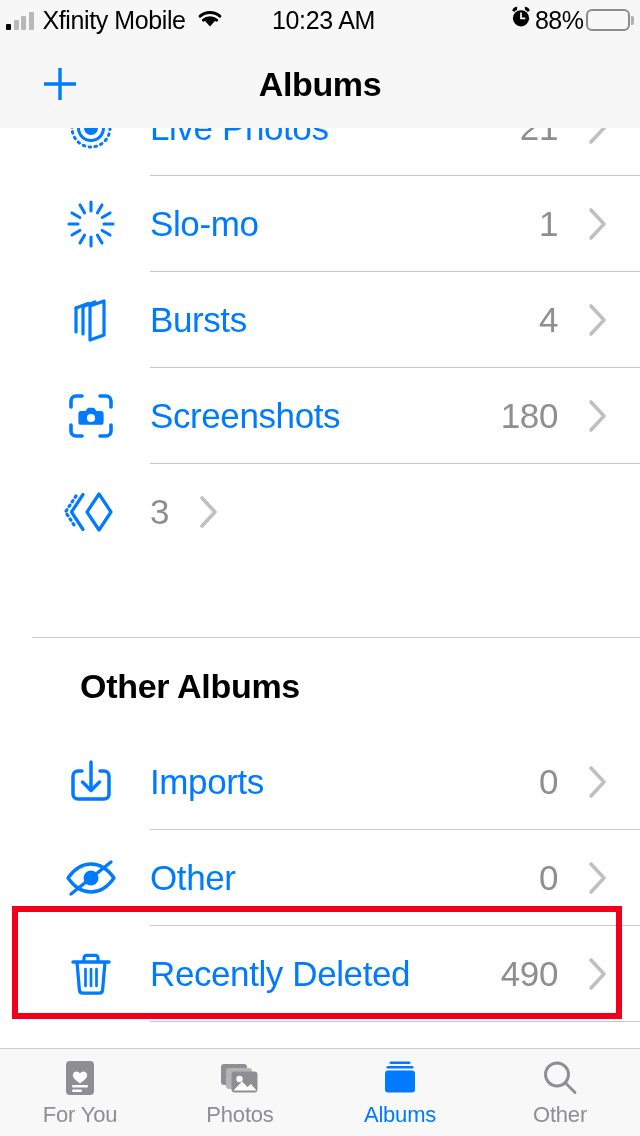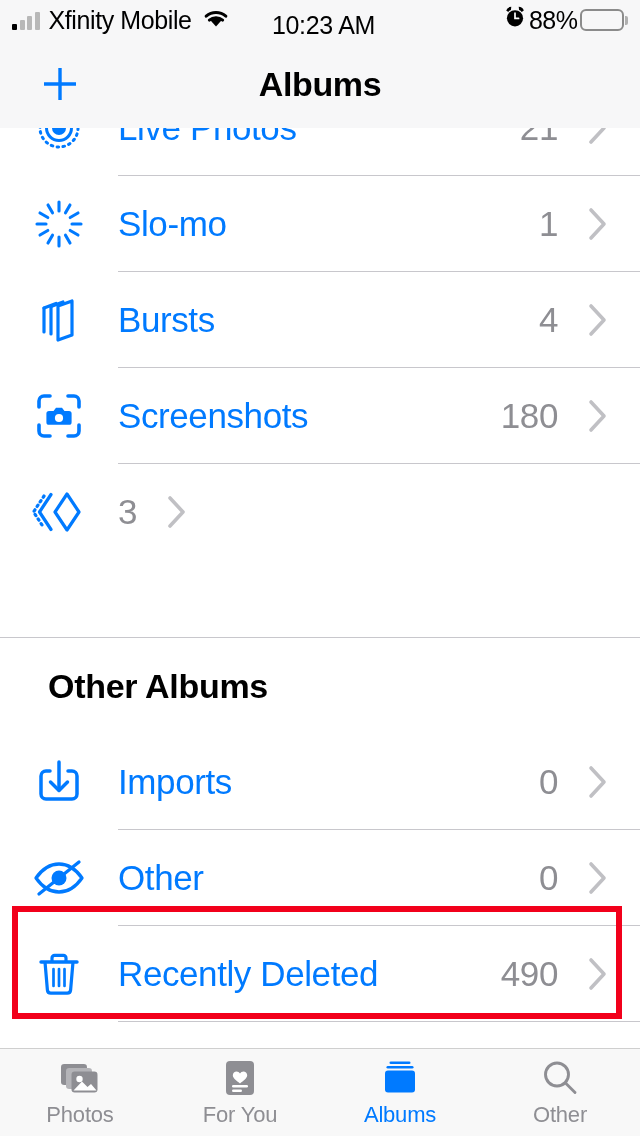--- a/index.html
+++ b/index.html
@@ -22,40 +22,40 @@
 
   
   .status-bar {
     position: absolute;
     top: 0; left: 0;
     width: 640px;
     height: 40px;
     background: #f7f7f8;
     display: flex;
     align-items: center;
-    padding: 0 12px;
+    padding: 0 6px;
     font-size: 25px;
     font-weight: 500;
     color: #000;
     letter-spacing: -0.2px;
   }
   .status-left { display: flex; align-items: center; gap: 9px; }
   .status-right {
     margin-left: auto;
     display: flex;
     align-items: center;
     gap: 2px;
   }
   .status-center {
     position: absolute;
     left: 7px; right: 0;
     top: 0;
     height: 40px;
     display: flex;
-    align-items: flex-end;
+    align-items: center;
     justify-content: center;
     pointer-events: none;
   }
   .status-time { font-size: 25px; font-weight: 500; letter-spacing: -0.3px; }
 
   
   .signal { display: flex; align-items: flex-end; gap: 2.5px; height: 19px; }
   .signal i { display: block; width: 5px; background: #000; border-radius: 1px; }
   .signal i.b1 { height: 6px; background:#000; }
   .signal i.b2 { height: 10px; background:#b8b8b8; }
@@ -109,21 +109,21 @@
   
   .list-scroll {
     position: absolute;
     top: 128px; left: 0;
     width: 640px;
     height: 920px;
     background: #ffffff;
     overflow: hidden;
   }
   
-  .list-inner { position: relative; margin-top: -48px; }
+  .list-inner { position: relative; margin-top: -48px; padding-left: 32px; }
 
   .row {
     position: relative;
     height: 95px;
     display: flex;
     align-items: center;
     background: #ffffff;
     cursor: pointer;
   }
   .row .icon-cell {
@@ -448,43 +448,43 @@
 
     </div>
   </div>
 
   <div class="highlight-box"></div>
 
   <div class="tab-bar">
 
     <div class="tab">
       <div class="tab-ico">
+        <svg width="34" height="38" viewBox="0 0 34 38">
+          <rect x="3" y="2" width="28" height="34" rx="4" fill="#8e8e93"></rect>
+          <path d="M17 14.5 c-1.7 -3.4 -7.2 -2.6 -7.2 1.8 c0 3.3 4.6 6 7.2 8.1 c2.6 -2.1 7.2 -4.8 7.2 -8.1 c0 -4.4 -5.5 -5.2 -7.2 -1.8 Z" fill="#fff"></path>
+          <rect x="9" y="26" width="16" height="2.6" rx="1.3" fill="#fff"></rect>
+          <rect x="9" y="30.5" width="10" height="2.6" rx="1.3" fill="#fff"></rect>
+        </svg>
+      </div>
+      <div class="tab-label">For You</div>
+    </div>
+
+    <div class="tab">
+      <div class="tab-ico">
         <svg width="40" height="36" viewBox="0 0 40 36">
           <rect x="1" y="4" width="26" height="21" rx="3.2" fill="#8e8e93"></rect>
           <rect x="6" y="8" width="26" height="21" rx="3.2" fill="#b4b4b8"></rect>
           <rect x="11.5" y="11.5" width="26" height="21" rx="3.2" fill="#8e8e93"></rect>
           <circle cx="19.5" cy="19" r="3.2" fill="#fff"></circle>
           <path d="M13.5 30.5 L22 21.5 L27.5 27 L31 24 L36.5 30.5 Z" fill="#fff"></path>
         </svg>
       </div>
       <div class="tab-label">Photos</div>
     </div>
 
-    <div class="tab">
-      <div class="tab-ico">
-        <svg width="34" height="38" viewBox="0 0 34 38">
-          <rect x="3" y="2" width="28" height="34" rx="4" fill="#8e8e93"></rect>
-          <path d="M17 14.5 c-1.7 -3.4 -7.2 -2.6 -7.2 1.8 c0 3.3 4.6 6 7.2 8.1 c2.6 -2.1 7.2 -4.8 7.2 -8.1 c0 -4.4 -5.5 -5.2 -7.2 -1.8 Z" fill="#fff"></path>
-          <rect x="9" y="26" width="16" height="2.6" rx="1.3" fill="#fff"></rect>
-          <rect x="9" y="30.5" width="10" height="2.6" rx="1.3" fill="#fff"></rect>
-        </svg>
-      </div>
-      <div class="tab-label">For You</div>
-    </div>
-
     <div class="tab active">
       <div class="tab-ico">
         <svg width="38" height="38" viewBox="0 0 38 38">
           <rect x="8.5" y="2.5" width="21" height="2.6" rx="1.3" fill="#007aff"></rect>
           <rect x="5.5" y="7" width="27" height="2.6" rx="1.3" fill="#007aff"></rect>
           <rect x="4" y="11.5" width="30" height="22" rx="3" fill="#007aff"></rect>
         </svg>
       </div>
       <div class="tab-label">Albums</div>
     </div>

